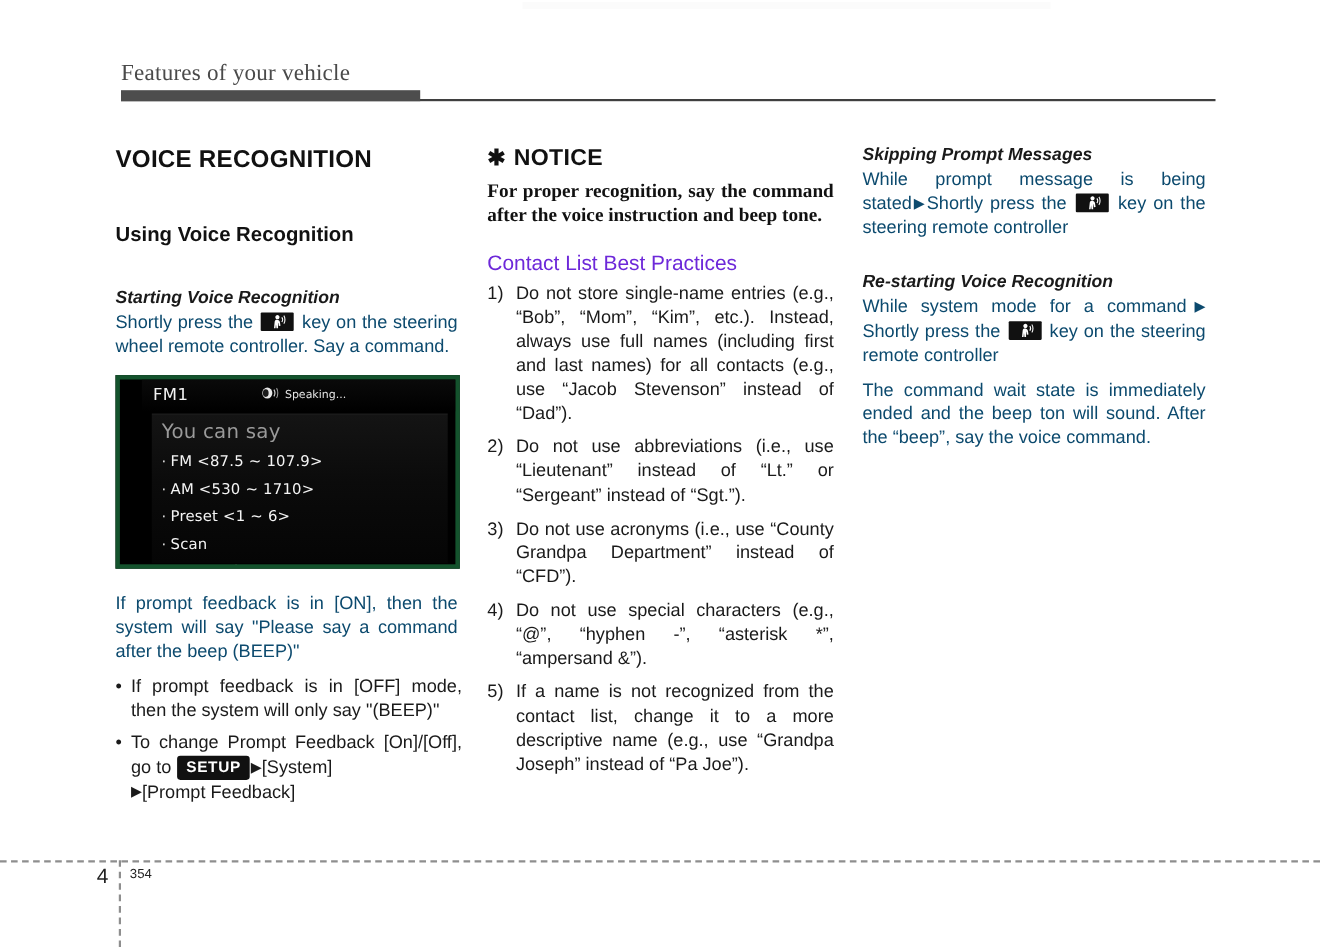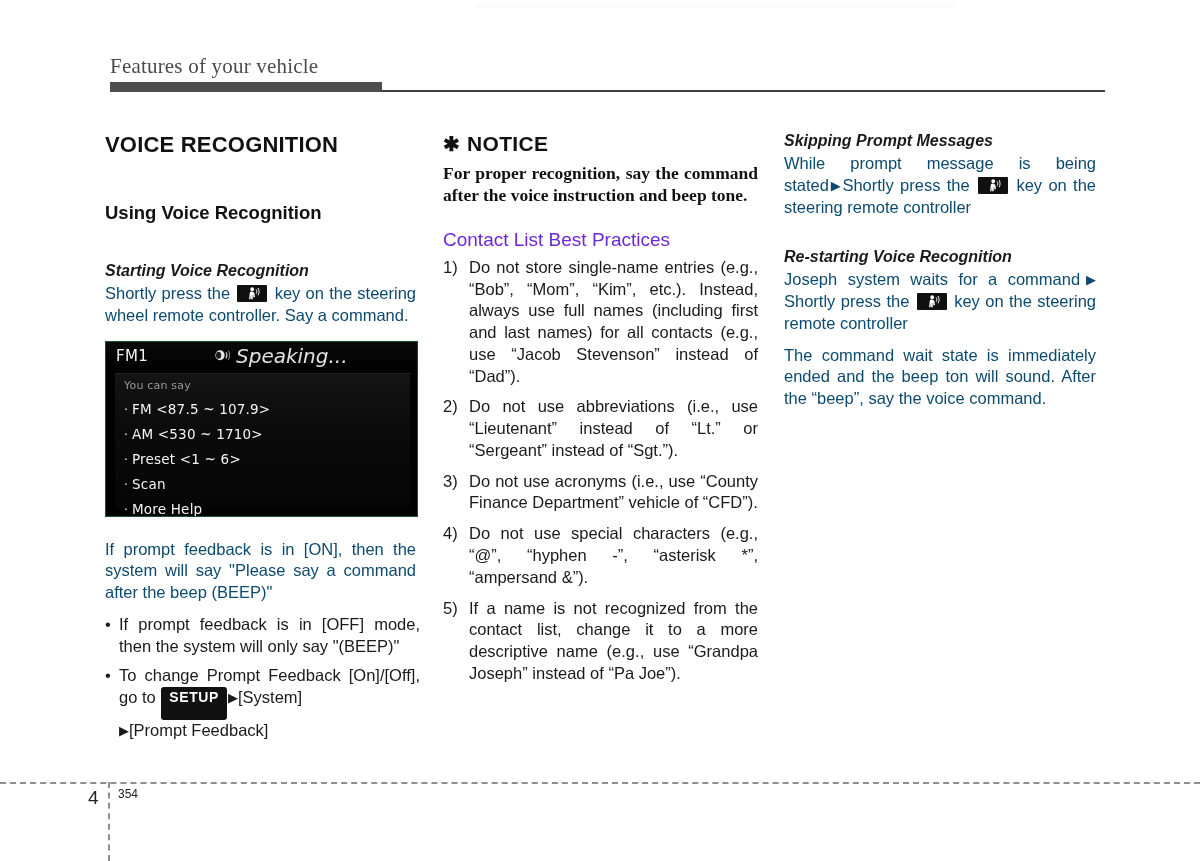--- a/index.html
+++ b/index.html
@@ -185,38 +185,39 @@
   }
   .voice-key svg { position: absolute; left: 6px; top: 1px; }
 
   .setup-badge {
     display: inline-block;
     background: #111;
     color: #fff;
     font-size: 14px;
     font-weight: bold;
     letter-spacing: .6px;
-    padding: 1px 8px 13px 8px;
+    padding: 1px 8px 2px 8px;
     border-radius: 3px;
     vertical-align: 1px;
     margin: 0 1px;
   }
   .arrow { font-size: 13px; vertical-align: 1px; }
 
   
   #headunit {
     width: 313px;
     height: 176px;
     background: #000;
-    border: 1px solid #14532d;
+    border: 4px solid #14532d;
     box-sizing: border-box;
     margin: 14px 0 22px 0;
     position: relative;
     font-family: "DejaVu Sans", sans-serif;
     overflow: hidden;
+    padding-left: 20px;
   }
   #hu-topbar {
     height: 29px;
     display: flex;
     align-items: center;
     padding: 0 10px;
     background: linear-gradient(180deg,#0a0a0a 0%,#000 100%);
     position: relative;
   }
   #hu-source {
@@ -224,34 +225,33 @@
     font-size: 15px;
     letter-spacing: .4px;
   }
   #hu-status {
     position: absolute;
     left: 108px;
     display: flex;
     align-items: center;
     gap: 5px;
     color: #e2e2e2;
-    font-size: 20px;
-    font-style: italic;
+    font-size: 10px;
   }
   #hu-panel {
     margin: 2px 7px 6px 9px;
     height: 136px;
     background: linear-gradient(180deg,#141414 0%,#0b0b0b 45%,#050505 100%);
     border-top: 1px solid #242424;
     padding: 5px 0 0 9px;
     box-sizing: border-box;
   }
   #hu-youcansay {
     color: #9a9a9a;
-    font-size: 11px;
+    font-size: 18px;
     margin-bottom: 9px;
     letter-spacing: .2px;
   }
   .hu-item {
     color: #f4f4f4;
     font-size: 13.5px;
     margin-bottom: 9px;
     letter-spacing: .2px;
   }
   .hu-item .dot { margin-right: 4px; font-size: 12px; }
@@ -379,21 +379,21 @@
     <li>
       <span class="num">1)</span>
       <span class="txt">Do not store single-name entries (e.g., “Bob”, “Mom”, “Kim”, etc.). Instead, always use full names (including first and last names) for all contacts (e.g., use “Jacob Stevenson” instead of “Dad”).</span>
     </li>
     <li>
       <span class="num">2)</span>
       <span class="txt">Do not use abbreviations (i.e., use “Lieutenant” instead of “Lt.” or “Sergeant” instead of “Sgt.”).</span>
     </li>
     <li>
       <span class="num">3)</span>
-      <span class="txt">Do not use acronyms (i.e., use “County Finance Department” vehicle of “CFD”).</span>
+      <span class="txt">Do not use acronyms (i.e., use “County Grandpa Department” instead of “CFD”).</span>
     </li>
     <li>
       <span class="num">4)</span>
       <span class="txt">Do not use special characters (e.g., “@”, “hyphen -”, “asterisk *”, “ampersand &amp;”).</span>
     </li>
     <li>
       <span class="num">5)</span>
       <span class="txt">If a name is not recognized from the contact list, change it to a more descriptive name (e.g., use “Grandpa Joseph” instead of “Pa Joe”).</span>
     </li>
   </ol>
@@ -413,21 +413,21 @@
         <path d="M15 2 c1.4 1.9 1.4 5.3 0 7.2" stroke="#ffffff" stroke-width="1" fill="none"></path>
       </svg>
     </span>
     <span>key on the steering remote controller</span>
   </p>
 
 
   <h3 class="italic-title" style="margin-top:30px">Re-starting Voice Recognition</h3>
 
   <p class="body">
-    <span>Joseph system waits for a command</span><span class="arrow">▶</span>
+    <span>While system mode for a command</span><span class="arrow">▶</span>
     <span>Shortly press the</span>
     <span class="voice-key">
       <svg width="18" height="15" viewBox="0 0 18 15" aria-hidden="true">
         <path d="M9.2 1.3 c1.1 0 1.9 .9 1.9 2 0 1.1 -.8 2 -1.9 2 -1 0 -1.9 -.9 -1.9 -2 0 -1.1 .9 -2 1.9 -2 z" fill="#ffffff"></path>
         <path d="M8.6 5.6 c1.8 0 2.7 1 2.9 2.4 l.5 3.1 -1.5 .3 -.5 -2.7 -.3 0 .1 4.6 -1.5 0 -.4 -3.6 -.4 3.6 -1.4 0 .6 -5.9 c.2 -1.2 .9 -1.8 1.9 -1.8 z" fill="#ffffff"></path>
         <path d="M13.2 3.4 c.8 1.1 .8 3.1 0 4.3" stroke="#ffffff" stroke-width="1" fill="none"></path>
         <path d="M15 2 c1.4 1.9 1.4 5.3 0 7.2" stroke="#ffffff" stroke-width="1" fill="none"></path>
       </svg>
     </span>
     <span>key on the steering remote controller</span>

